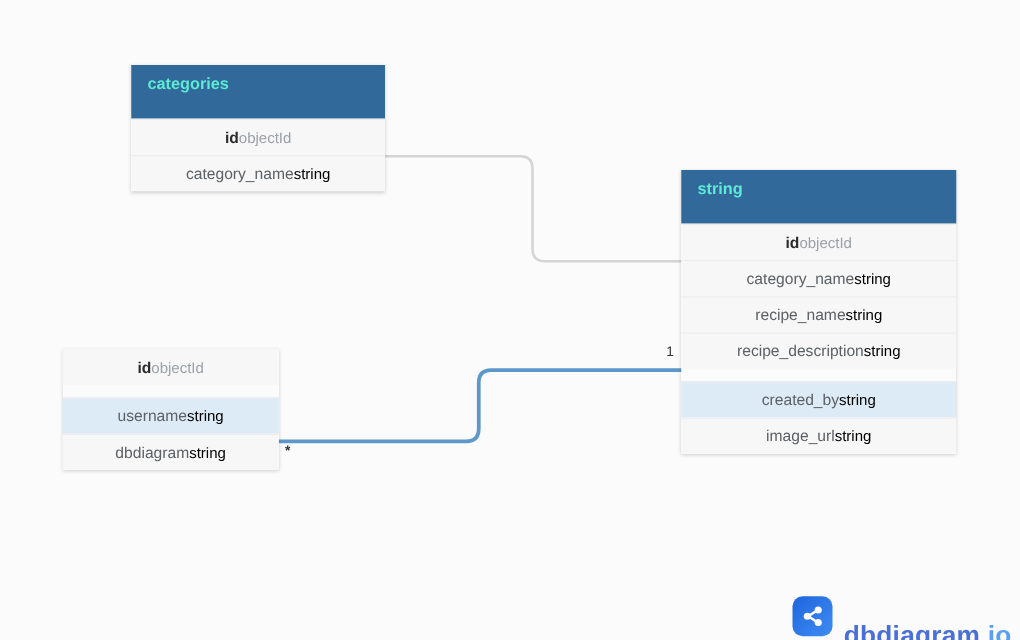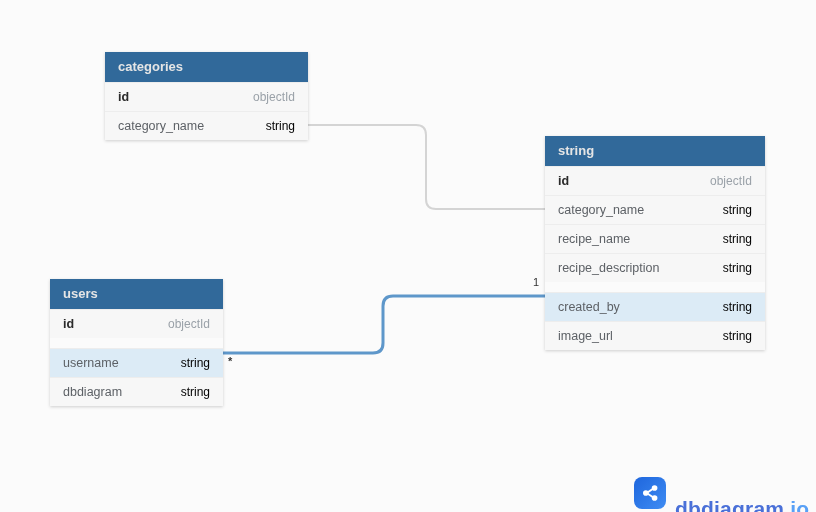--- a/index.html
+++ b/index.html
@@ -17,30 +17,30 @@
     position:absolute; left:0; top:0; width:816px; height:512px;
     z-index:0;
   }
   .db-table {
     position:absolute;
     z-index:2;
     box-shadow:0 1px 3px rgba(0,0,0,0.18);
     cursor:move;
   }
   .db-table-header {
-    height:30px; line-height:30px;
+    height:43px; line-height:30px;
     background:#31699a;
-    color:#e5e5e5;
+    color:#5eead4;
     font-size:13px; font-weight:bold;
     padding:0 13px;
     box-sizing:border-box;
   }
   .db-row {
     height:29px;
-    display:flex; justify-content:space-between; align-items:center;
+    display:flex; justify-content:center; align-items:center;
     padding:0 13px;
     box-sizing:border-box;
     background:#f7f7f7;
     border-top:1px solid #ededed;
     font-size:12.5px;
   }
   .db-row:first-of-type { border-top:none; }
   .db-row.highlight { background:#dcebf6;margin-top:10px; }
   .f-name { color:#5d6166; }
   .f-name.pk { color:#2b2b2b; font-weight:bold; }
@@ -118,21 +118,20 @@
       <span class="f-name">created_by</span>
       <span class="f-type">string</span>
     </div>
     <div class="db-row">
       <span class="f-name">image_url</span>
       <span class="f-type">string</span>
     </div>
   </div>
 
   <div id="t-users" class="db-table">
-    <div class="db-table-header">users</div>
     <div class="db-row">
       <span class="f-name pk">id</span>
       <span class="f-type oid">objectId</span>
     </div>
     <div class="db-row highlight">
       <span class="f-name">username</span>
       <span class="f-type">string</span>
     </div>
     <div class="db-row">
       <span class="f-name">dbdiagram</span>

